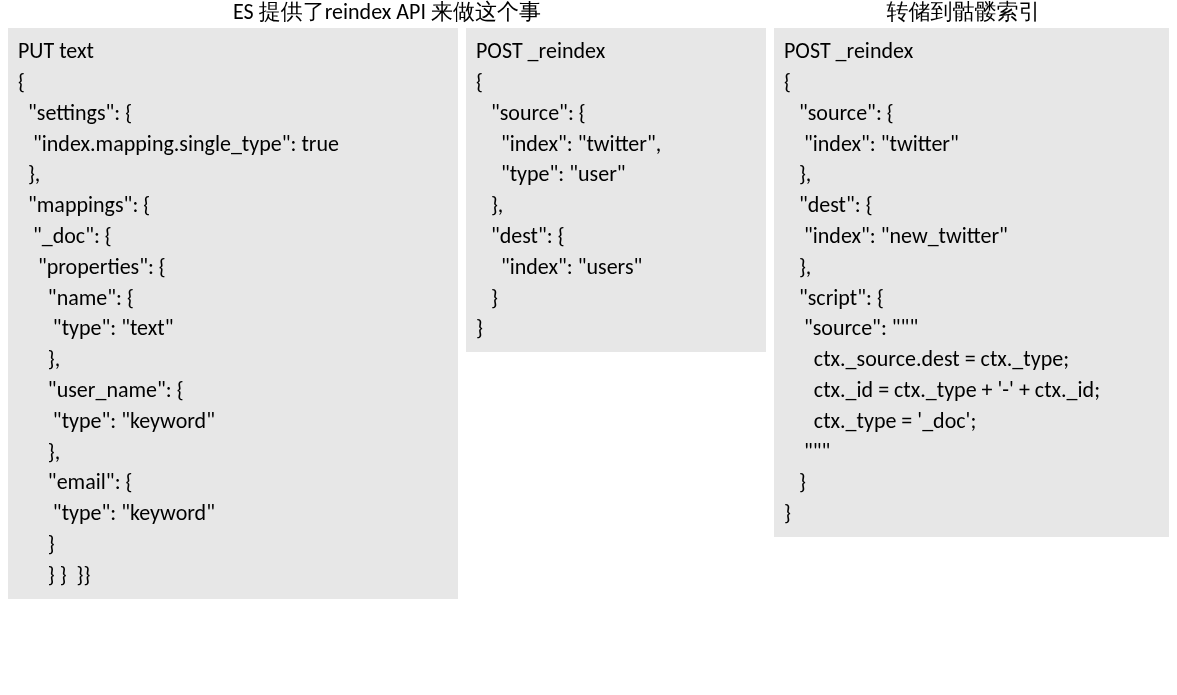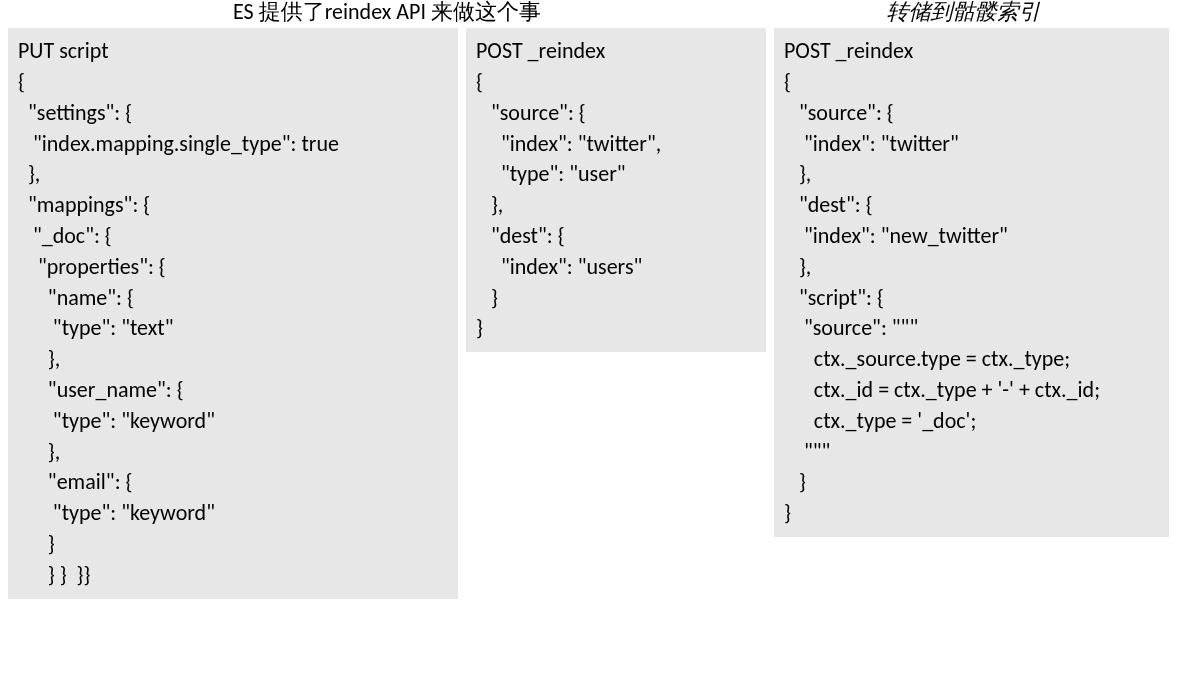--- a/index.html
+++ b/index.html
@@ -31,21 +31,20 @@
       padding: 0 8px 4px;
       width: 1177px;
     }
     .heading-left {
       flex: 0 0 758px;
       text-align: center;
     }
     .heading-right {
       flex: 0 0 395px;
       text-align: center;
-      font-style: italic;
     }
     .code-box {
       background: #e7e7e7;
       padding: 8px 10px;
       font-family: Calibri, "Segoe UI", Arial, sans-serif;
       font-size: 22px;
       color: #000000;
       line-height: 1.4;
       white-space: pre-wrap;
       word-break: break-word;
@@ -56,21 +55,21 @@
 <body>
 
 <div class="heading-row">
   <div class="heading-left">ES 提供了reindex API 来做这个事</div>
   <div class="heading-right">转储到骷髅索引</div>
 </div>
 
 <div class="container">
 
   <div class="column col1">
-    <div class="code-box"><span>PUT script</span>
+    <div class="code-box"><span>PUT text</span>
 <span>{</span>
 <span>  "settings": {</span>
 <span>   "index.mapping.single_type": true</span>
 <span>  },</span>
 <span>  "mappings": {</span>
 <span>   "_doc": {</span>
 <span>    "properties": {</span>
 <span>      "name": {</span>
 <span>       "type": "text"</span>
 <span>      },</span>
@@ -100,21 +99,21 @@
     <div class="code-box"><span>POST _reindex</span>
 <span>{</span>
 <span>   "source": {</span>
 <span>    "index": "twitter"</span>
 <span>   },</span>
 <span>   "dest": {</span>
 <span>    "index": "new_twitter"</span>
 <span>   },</span>
 <span class="b">   "script": {</span>
 <span class="b">    "source": """</span>
-<span class="b">      ctx._source.type = ctx._type;</span>
+<span class="b">      ctx._source.dest = ctx._type;</span>
 <span class="b">      ctx._id = ctx._type + '-' + ctx._id;</span>
 <span class="b">      ctx._type = '_doc';</span>
 <span class="b">    """</span>
 <span class="b">   }</span>
 <span>}</span></div>
   </div>
 
 </div>
 
 </body></html>

